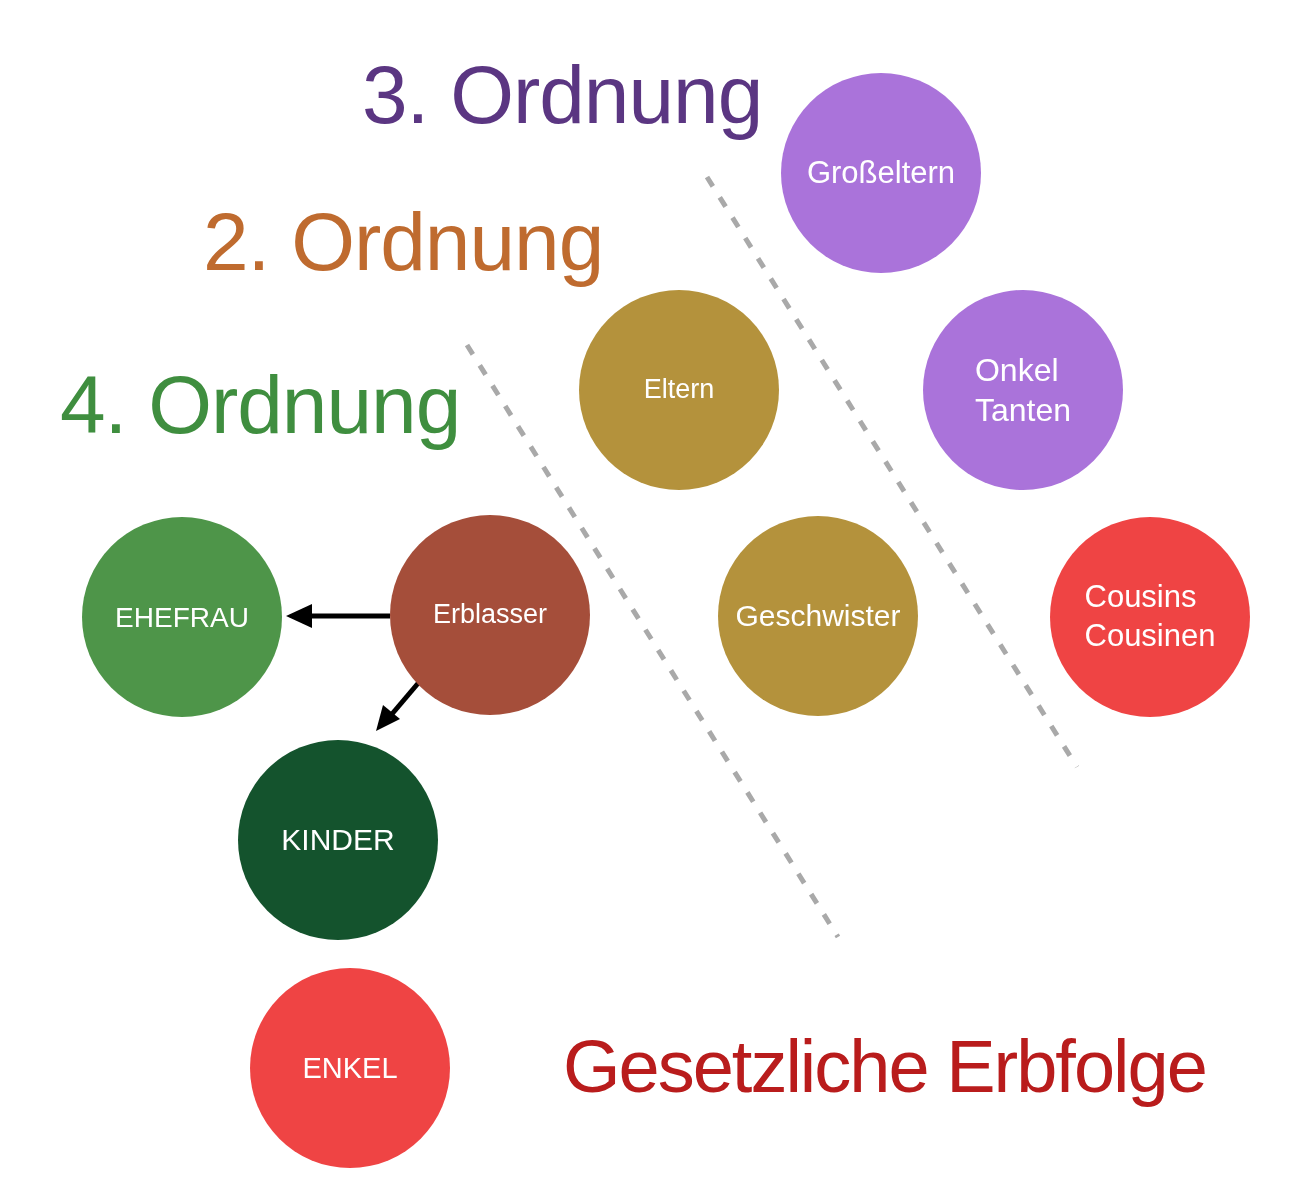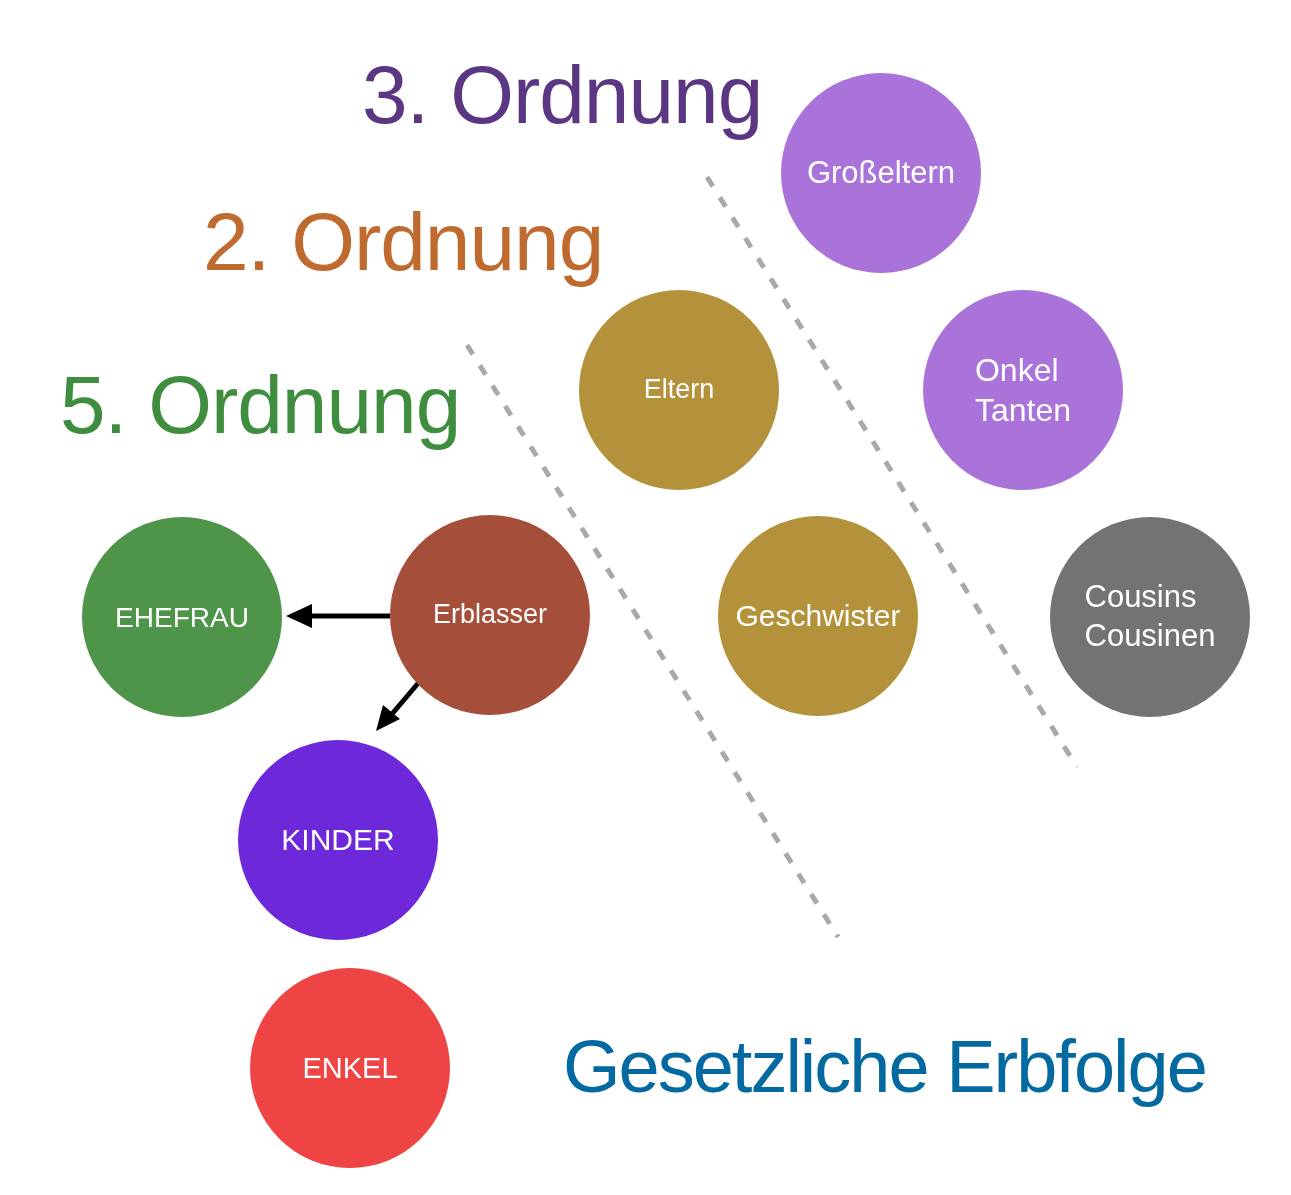--- a/index.html
+++ b/index.html
@@ -63,27 +63,27 @@
     <g>
       <line x1="420" y1="681" x2="392" y2="714" stroke="#000000" stroke-width="5"></line>
       <polygon points="376,731 383,705 400,719" fill="#000000"></polygon>
     </g>
   </svg>
 
   <div class="order-heading" style="left: 362px; top: 54px; color: rgb(91, 54, 130);">3. Ordnung</div>
 
   <div class="order-heading" style="left: 203px; top: 201px; color: rgb(191, 107, 47);">2. Ordnung</div>
 
-  <div class="order-heading" style="left: 60px; top: 364px; color: rgb(63, 142, 63);">5. Ordnung</div>
+  <div class="order-heading" style="left: 60px; top: 364px; color: rgb(63, 142, 63);">4. Ordnung</div>
 
   <div class="node fs28" style="left: 82px; top: 517px; background-color: rgb(78, 149, 73);">
     <span class="node-label">EHEFRAU</span>
   </div>
 
-  <div class="node fs30" style="left: 238px; top: 740px; background-color: #6d28d9;">
+  <div class="node fs30" style="left: 238px; top: 740px; background-color: #14532d;">
     <span class="node-label">KINDER</span>
   </div>
 
   <div class="node fs29" style="left: 250px; top: 968px; background-color: #ef4444;">
     <span class="node-label">ENKEL</span>
   </div>
 
   <div class="node fs33" style="left: 390px; top: 515px; background-color: rgb(165, 78, 58);">
     <span class="node-label">Erblasser</span>
   </div>
@@ -99,20 +99,20 @@
 
   <div class="node fs31" style="left: 781px; top: 73px; background-color: rgb(170, 115, 218);">
     <span class="node-label">Großeltern</span>
   </div>
 
   <div class="node fs32" style="left: 923px; top: 290px; background-color: rgb(170, 115, 218);">
     <span class="node-label">Onkel
 Tanten</span>
   </div>
 
-  <div class="node fs31" style="left: 1050px; top: 517px; background-color: #737373;">
+  <div class="node fs31" style="left: 1050px; top: 517px; background-color: #ef4444;">
     <span class="node-label">Cousins
 Cousinen</span>
   </div>
 
-  <div class="main-title" style="color: #0369a1;">Gesetzliche Erbfolge</div>
+  <div class="main-title" style="color: #b91c1c;">Gesetzliche Erbfolge</div>
 
 </div>
 
 </body></html>

